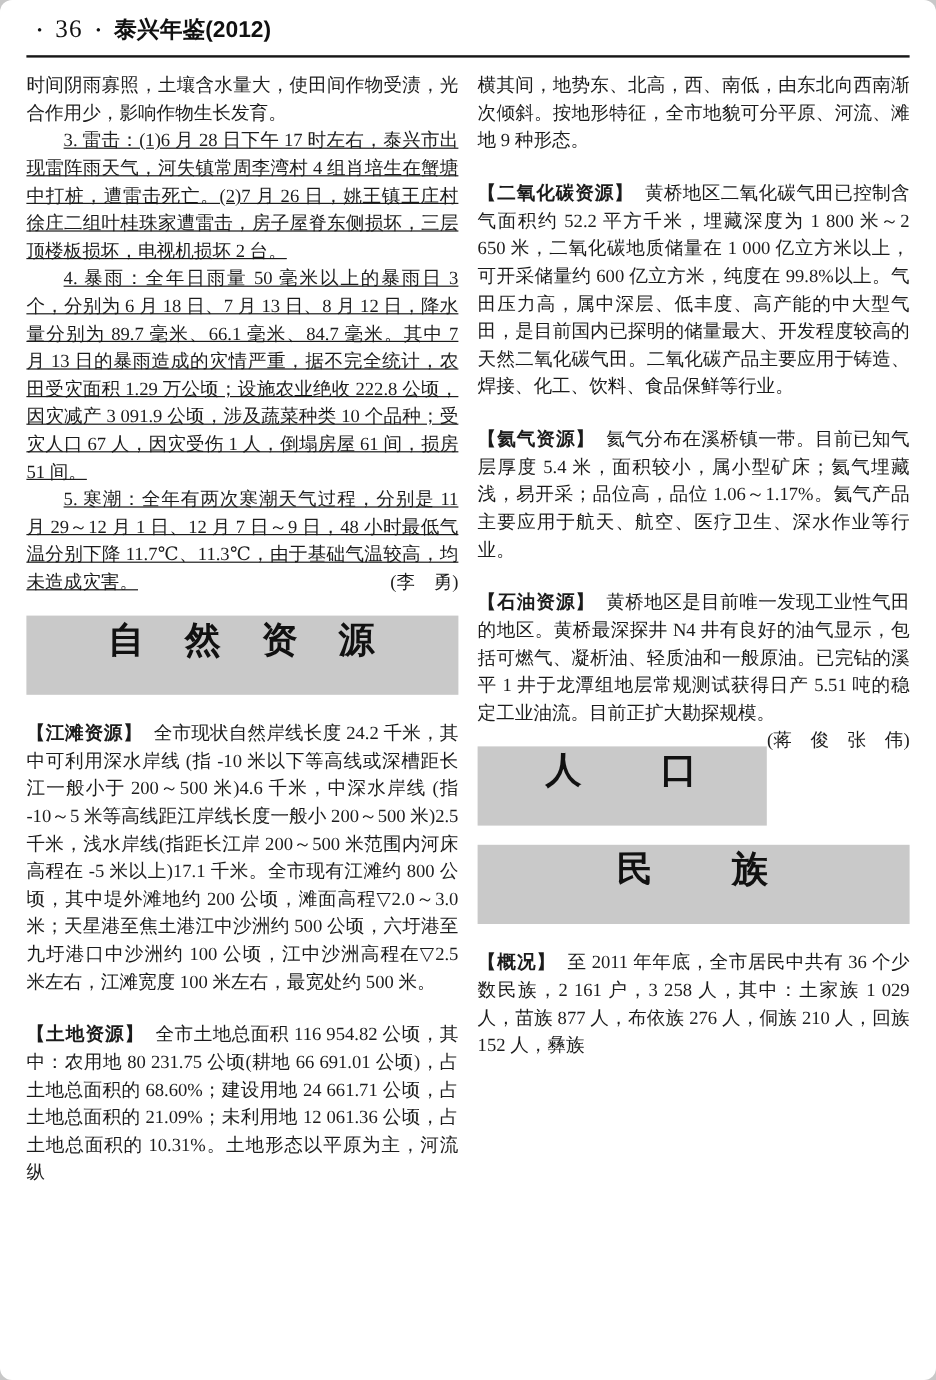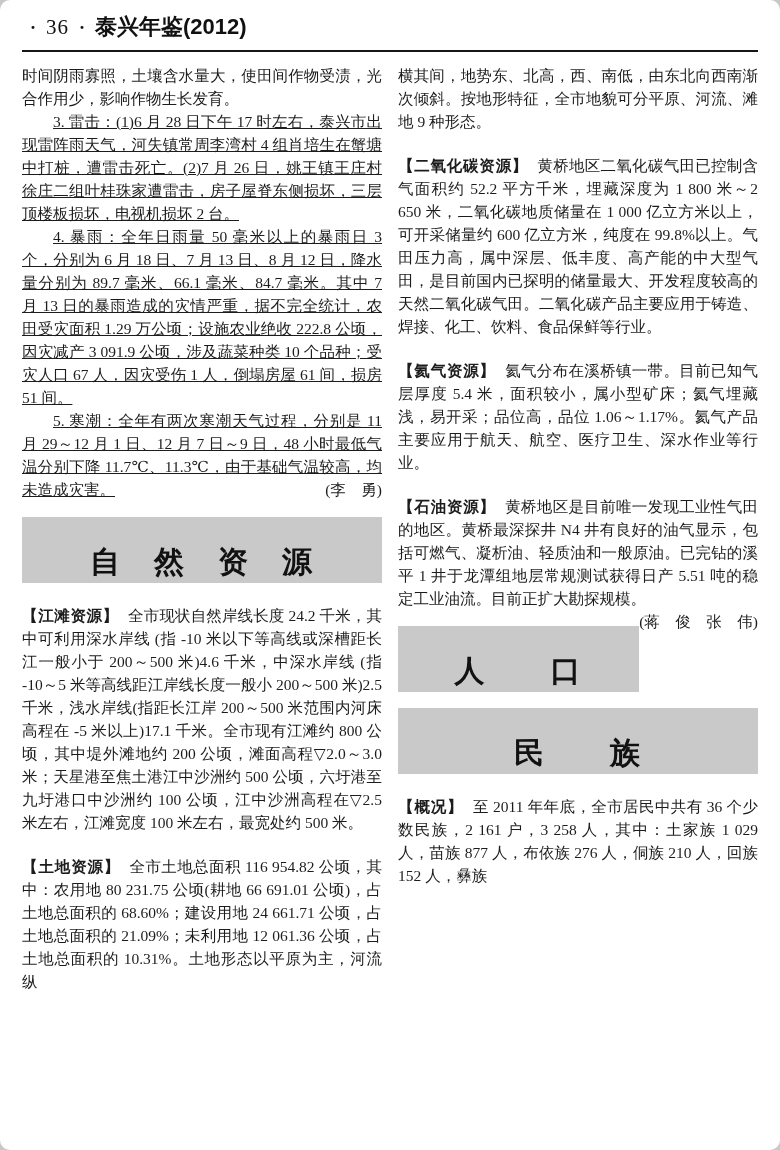--- a/index.html
+++ b/index.html
@@ -24,21 +24,21 @@
     align-items: baseline;
     gap: 10px;
     padding-left: 8px;
     color: #111;
   }
   .page-header .dot { font-size: 18px; font-weight: bold; }
   .page-num { font-size: 21px; letter-spacing: 1px; }
   .book-title {
     font-family: "Liberation Sans", "DejaVu Sans", sans-serif;
     font-weight: bold;
-    font-size: 22px;
+    font-size: 19px;
   }
   .rule {
     border-top: 2px solid #161616;
     margin: 8px 0 12px 0;
   }
   .columns {
     display: flex;
     gap: 16px;
   }
   .col { width: 360px; }
@@ -56,21 +56,21 @@
     font-weight: bold;
     margin-right: 0.6em;
     letter-spacing: 0.5px;
   }
   .sig { float: right; }
   .section-box {
     margin: 16px 0 8px 0;
     height: 66px;
     background: #c9c9c9;
     display: flex;
-    align-items: flex-end;
+    align-items: flex-start;
     justify-content: center;
     font-family: "Liberation Sans", "DejaVu Sans", sans-serif;
     font-weight: bold;
     font-size: 30px;
     letter-spacing: 2px;
     color: #111;
   }
 </style>
 </head>
 <body>

